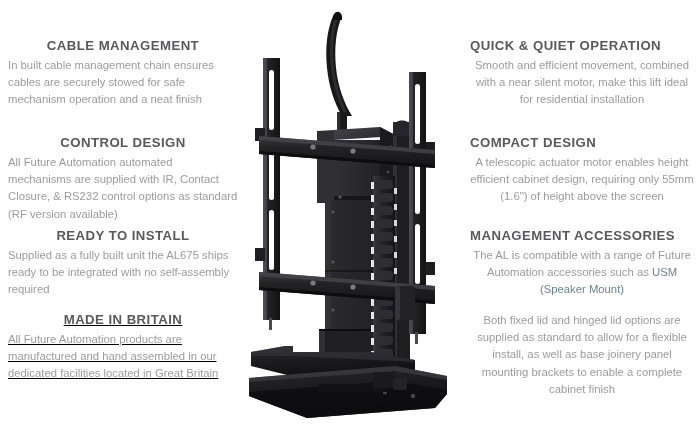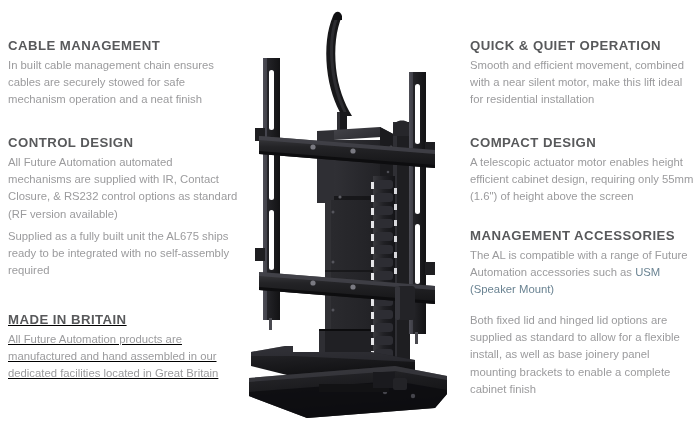--- a/index.html
+++ b/index.html
@@ -24,23 +24,24 @@
     letter-spacing: 0.45px;
     line-height: 16px;
     margin-bottom: 3px;
     white-space: nowrap;
   }
   .feature p {
     font-size: 11.3px;
     line-height: 17.2px;
     color: #9b9b9d;
     font-weight: normal;
+    text-align: center;
   }
   .col-left { text-align: right; }
-  .col-left h3 { text-align: left; }
+  .col-left h3 { text-align: center; }
   .col-left p  { text-align: left; }
   .col-right { text-align: left; }
 
   .link {
     color: #6a8392;
     text-decoration: none;
   }
 
   
   #f-cable    { left: 8px;  top: 38px;  width: 230px; }
@@ -71,20 +72,21 @@
     <h3>CABLE MANAGEMENT</h3>
     <p>In built cable management chain ensures cables are securely stowed for safe mechanism operation and a neat finish</p>
   </div>
 
   <div class="feature col-left" id="f-control">
     <h3>CONTROL DESIGN</h3>
     <p>All Future Automation automated mechanisms are supplied with IR, Contact Closure, &amp; RS232 control options as standard (RF version available)</p>
   </div>
 
   <div class="feature col-left" id="f-ready">
+    <h3>READY TO INSTALL</h3>
     <p>Supplied as a fully built unit the AL675 ships ready to be integrated with no self-assembly required</p>
   </div>
 
   <div class="feature col-left" id="f-britain">
     <h3>MADE IN BRITAIN</h3>
     <p>All Future Automation products are manufactured and hand assembled in our dedicated facilities located in Great Britain</p>
   </div>
 
   <div class="feature col-right" id="f-quick">
     <h3>QUICK &amp; QUIET OPERATION</h3>

